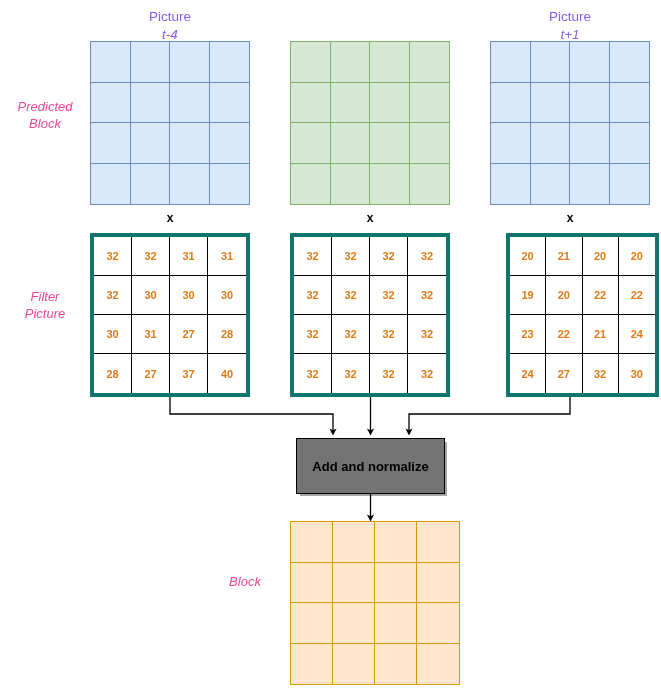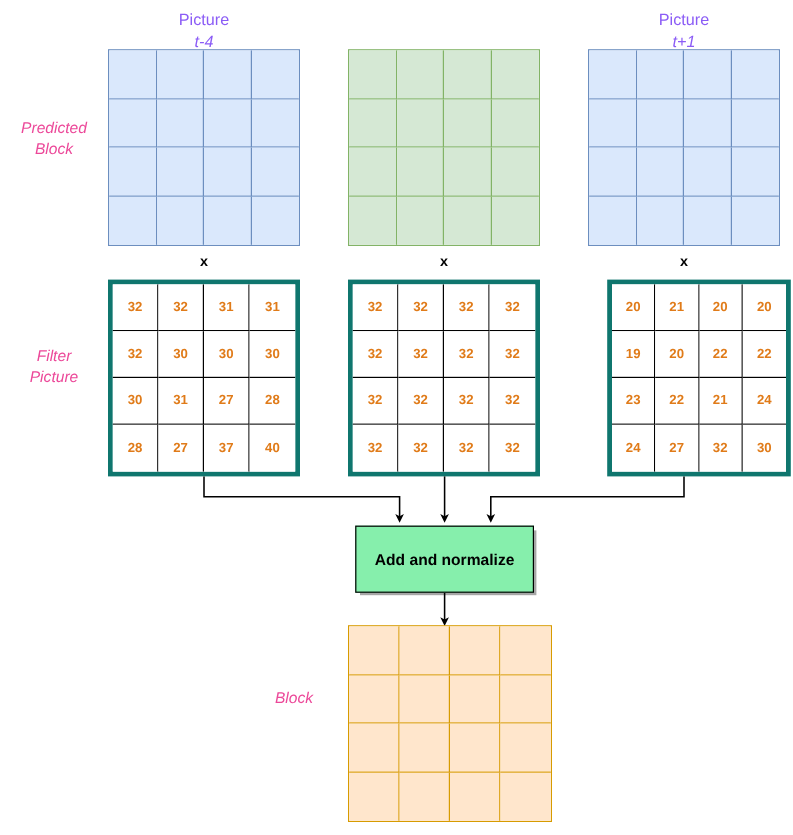--- a/index.html
+++ b/index.html
@@ -109,21 +109,21 @@
     text-align: center;
     font-size: 12px;
     font-weight: bold;
     color: #000;
   }
 
   
   .proc-box {
     position: absolute;
     box-sizing: border-box;
-    background: #86efac;
+    background: #737373;
     border: 1px solid #000000;
     box-shadow: 3px 3px 0 -1px rgba(0,0,0,0.35);
     display: flex;
     align-items: center;
     justify-content: center;
     font-size: 13px;
     font-weight: bold;
     color: #000;
   }
 

